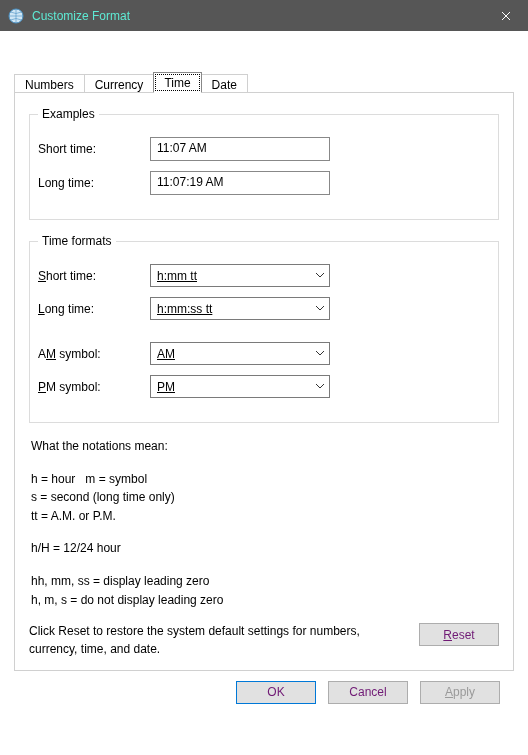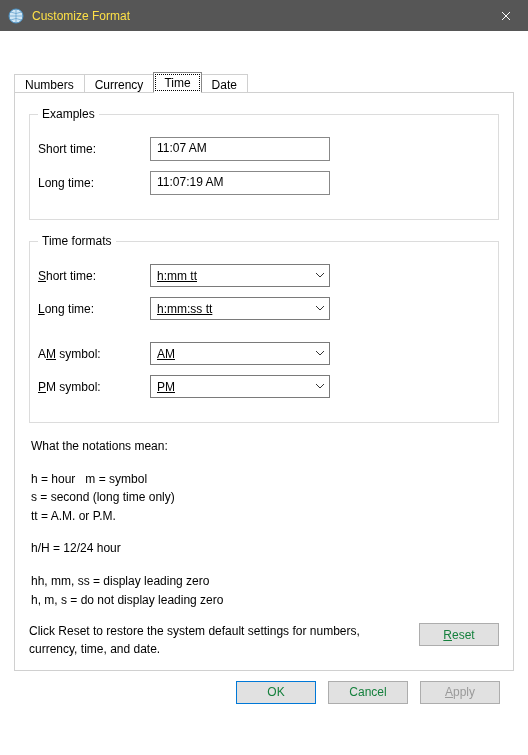--- a/index.html
+++ b/index.html
@@ -8,21 +8,21 @@
     padding: 0;
     font-family: "Segoe UI", Tahoma, sans-serif;
     font-size: 12px;
     background: #fff;
     width: 528px;
     height: 755px;
     overflow: hidden;
   }
   .titlebar {
     background: #565656;
-    color: #fde047;
+    color: #5eead4;
     height: 31px;
     display: flex;
     align-items: center;
     padding: 0 0 0 8px;
   }
   .titlebar .globe {
     width: 16px; height: 16px;
     margin-right: 8px;
     display: inline-flex;
     align-items: center;
@@ -140,21 +140,21 @@
     line-height: 1.45;
   }
   .btn {
     border: 1px solid #adadad;
     background: #e1e1e1;
     min-width: 80px;
     height: 23px;
     font-family: inherit;
     font-size: 12px;
     padding: 0 12px;
-    color: #15803d;
+    color: #701a75;
   }
   .btn:disabled { color: #9a9a9a; }
   .btn.default { border: 1px solid #0078d7; }
   .dialog-buttons {
     display: flex;
     justify-content: flex-end;
     gap: 12px;
     padding: 10px 14px 0 14px;
   }
   .underline { text-decoration: underline; }

